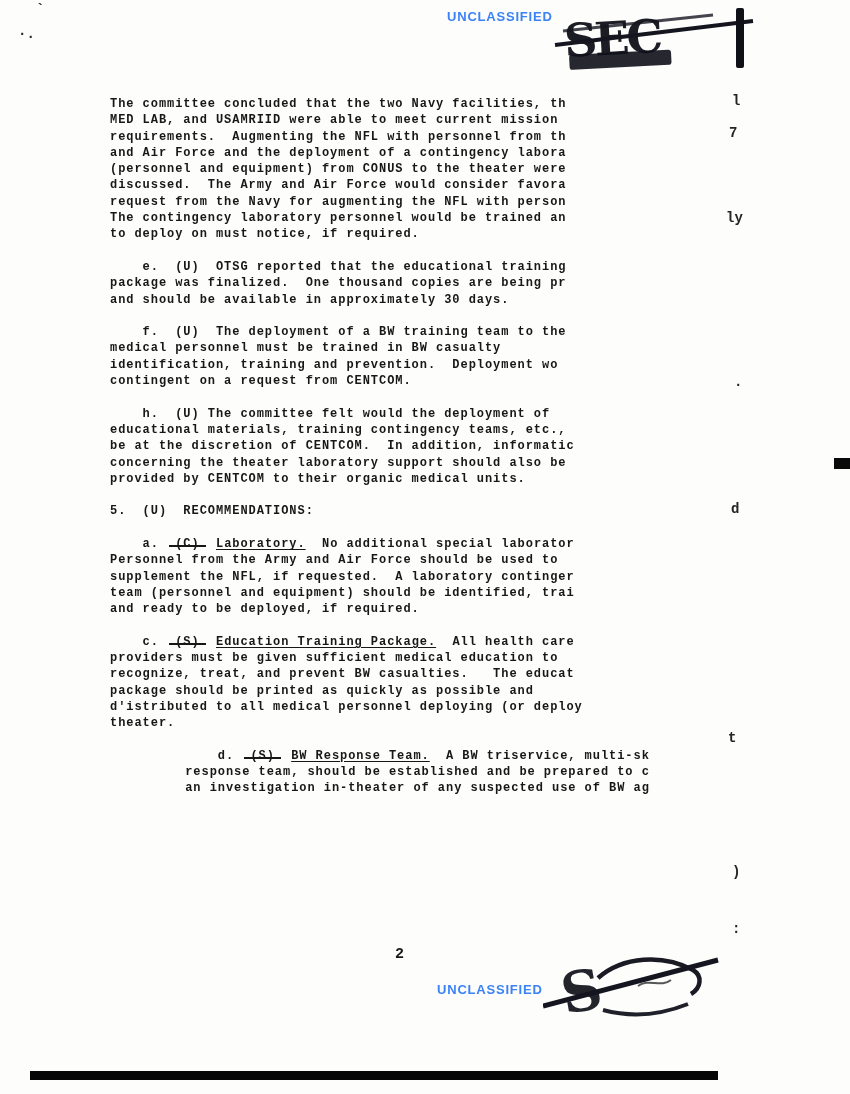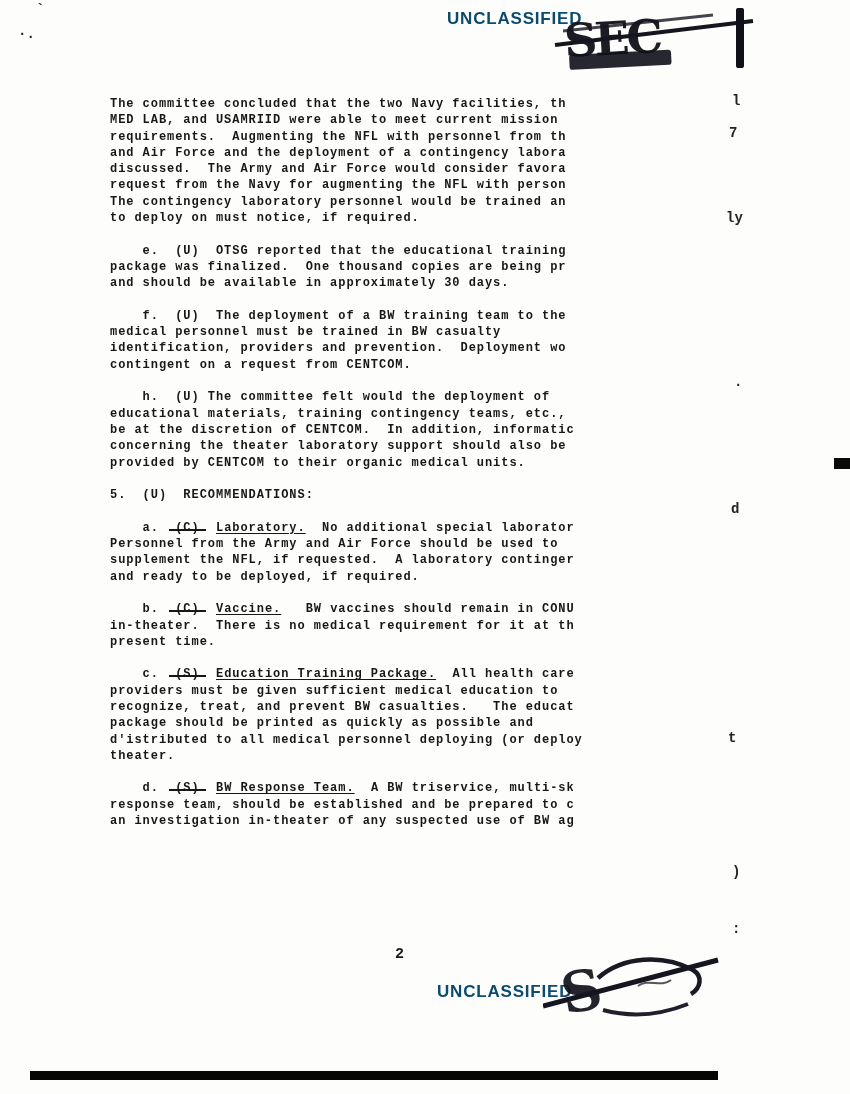--- a/index.html
+++ b/index.html
@@ -9,39 +9,39 @@
     width: 850px;
     height: 1094px;
     background: #fdfdfc;
     overflow: hidden;
     font-family: "Liberation Mono", monospace;
   }
   .classification {
     position: absolute;
     font-family: "Liberation Sans", sans-serif;
     font-weight: bold;
-    font-size: 17px;
+    font-size: 13px;
     letter-spacing: 0.8px;
-    color: #0c4a6e;
+    color: #3b82f6;
   }
   #header-classification { left: 447px; top: 9px; }
   #footer-classification { left: 437px; top: 982px; }
   #doc-body {
     position: absolute;
     left: 110px;
     top: 96px;
     width: 615px;
     color: #171717;
     font-weight: bold;
     font-size: 12px;
     line-height: 16.3px;
     letter-spacing: 0.95px;
   }
   .paragraph { margin-bottom: 16.3px; }
-  .paragraph:last-child { margin-bottom: 17px; }
+  .paragraph:last-child { margin-bottom: 17px; text-align: center; }
   .line { white-space: pre; height: 16.3px; }
   .underline { text-decoration: underline; text-underline-offset: 2px; }
   .strike { position: relative; }
   .strike::after {
     content: "";
     position: absolute;
     left: -6px; right: -6px; top: 8px; height: 1.8px;
     background: #171717;
   }
   .fragment, .stray {
@@ -92,56 +92,53 @@
     <path d="M10,26 L160,10" stroke="#15151f" stroke-width="3" fill="none" opacity="0.8"></path>
     <rect x="183" y="3" width="8" height="60" rx="2" fill="#101018"></rect>
   </svg>
 
   <div id="doc-body">
       <div class="paragraph">
         <div class="line">The committee concluded that the two Navy facilities, th</div>
         <div class="line">MED LAB, and USAMRIID were able to meet current mission</div>
         <div class="line">requirements.  Augmenting the NFL with personnel from th</div>
         <div class="line">and Air Force and the deployment of a contingency labora</div>
+        <div class="line">(personnel and equipment) from CONUS to the theater were</div>
         <div class="line">discussed.  The Army and Air Force would consider favora</div>
         <div class="line">request from the Navy for augmenting the NFL with person</div>
         <div class="line">The contingency laboratory personnel would be trained an</div>
         <div class="line">to deploy on must notice, if required.</div>
       </div>
       <div class="paragraph">
         <div class="line">    e.  (U)  OTSG reported that the educational training</div>
         <div class="line">package was finalized.  One thousand copies are being pr</div>
         <div class="line">and should be available in approximately 30 days.</div>
       </div>
       <div class="paragraph">
         <div class="line">    f.  (U)  The deployment of a BW training team to the</div>
         <div class="line">medical personnel must be trained in BW casualty</div>
-        <div class="line">identification, providers and prevention.  Deployment wo</div>
+        <div class="line">identification, training and prevention.  Deployment wo</div>
         <div class="line">contingent on a request from CENTCOM.</div>
       </div>
       <div class="paragraph">
         <div class="line">    h.  (U) The committee felt would the deployment of</div>
         <div class="line">educational materials, training contingency teams, etc.,</div>
         <div class="line">be at the discretion of CENTCOM.  In addition, informatic</div>
         <div class="line">concerning the theater laboratory support should also be</div>
         <div class="line">provided by CENTCOM to their organic medical units.</div>
       </div>
       <div class="paragraph">
         <div class="line">5.  (U)  RECOMMENDATIONS:</div>
       </div>
       <div class="paragraph">
         <div class="line"><span>    a.  </span><span class="strike">(C)</span><span>  </span><span class="underline">Laboratory.</span><span>  No additional special laborator</span></div>
         <div class="line">Personnel from the Army and Air Force should be used to</div>
         <div class="line">supplement the NFL, if requested.  A laboratory continger</div>
+        <div class="line">team (personnel and equipment) should be identified, trai</div>
         <div class="line">and ready to be deployed, if required.</div>
-      </div>
-      <div class="paragraph">
-        <div class="line"><span>    b.  </span><span class="strike">(C)</span><span>  </span><span class="underline">Vaccine.</span><span>   BW vaccines should remain in CONU</span></div>
-        <div class="line">in-theater.  There is no medical requirement for it at th</div>
-        <div class="line">present time.</div>
       </div>
       <div class="paragraph">
         <div class="line"><span>    c.  </span><span class="strike">(S)</span><span>  </span><span class="underline">Education Training Package.</span><span>  All health care</span></div>
         <div class="line">providers must be given sufficient medical education to</div>
         <div class="line">recognize, treat, and prevent BW casualties.   The educat</div>
         <div class="line">package should be printed as quickly as possible and</div>
         <div class="line">d'istributed to all medical personnel deploying (or deploy</div>
         <div class="line">theater.</div>
       </div>
       <div class="paragraph">

